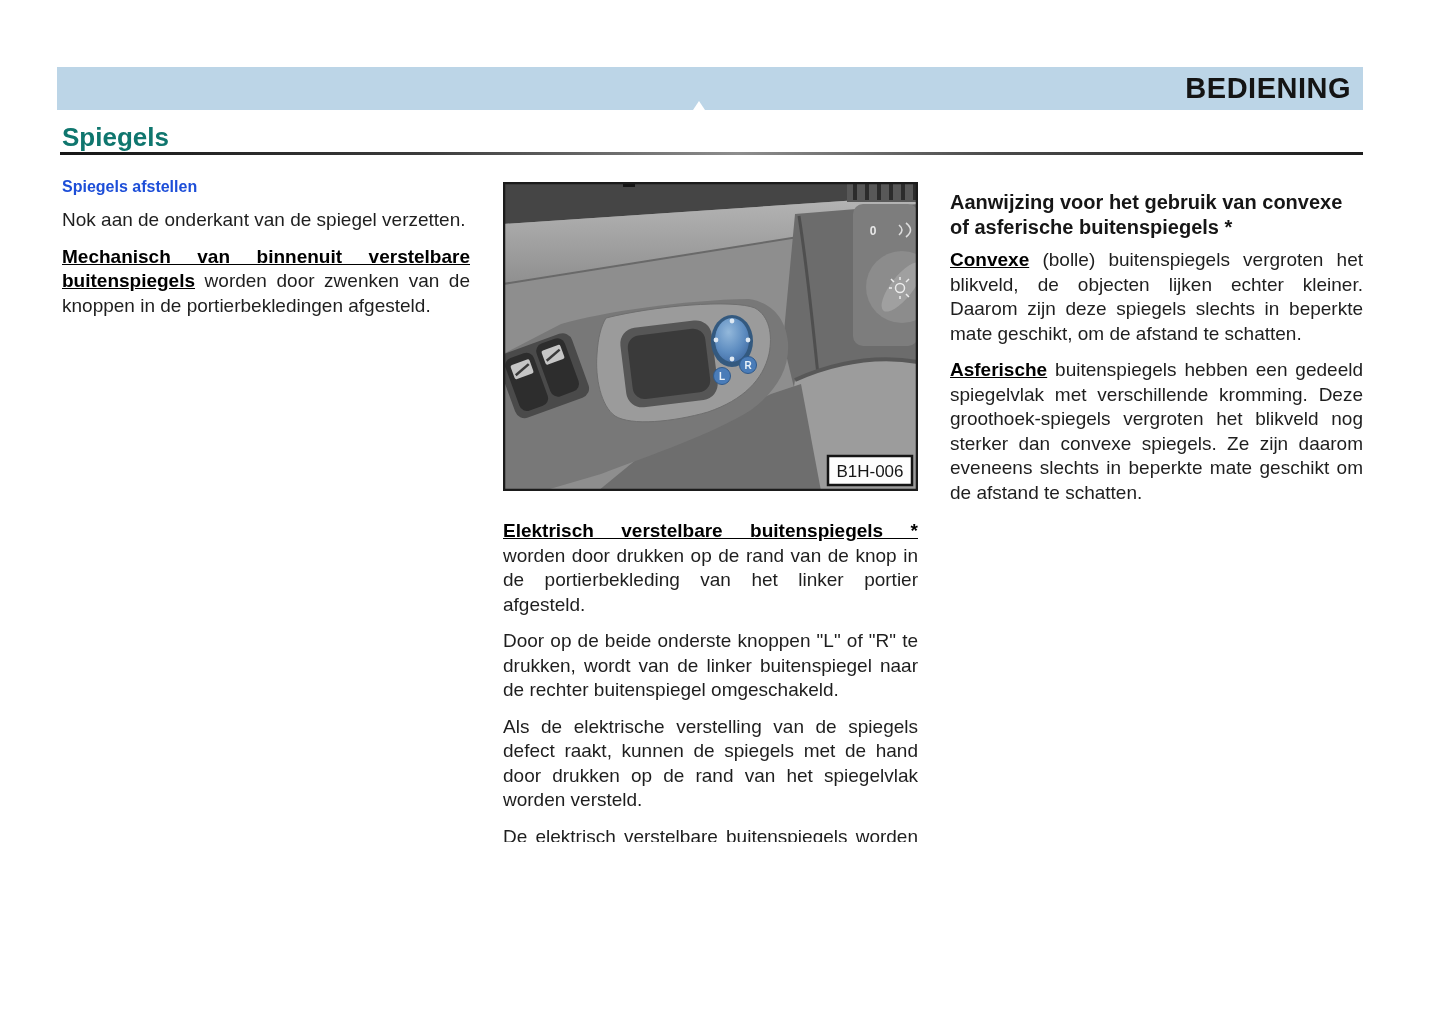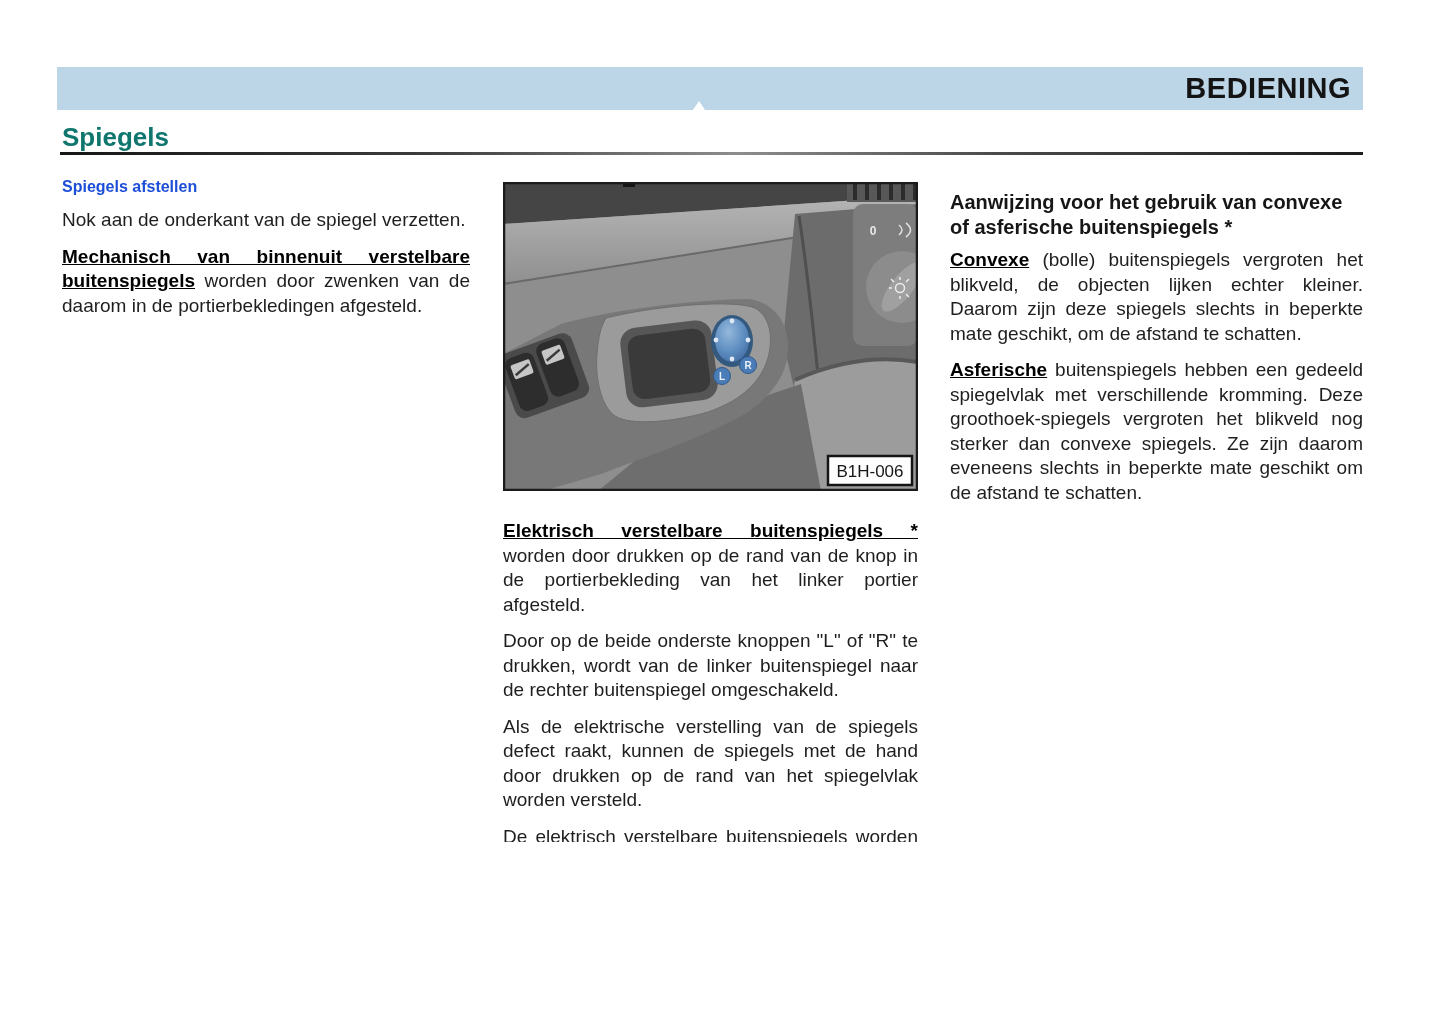--- a/index.html
+++ b/index.html
@@ -48,21 +48,21 @@
     <span class="bar-notch"></span>
   </div>
 
   <h1 class="section-title">Spiegels</h1>
   <div class="title-rule"></div>
 
   <div class="col col-left">
     <h2 class="h-a">Spiegels afstellen</h2>
     <p class="bt">Nok aan de onderkant van de spiegel verzetten.</p>
     <p class="bt"><strong>Mechanisch van binnenuit verstelbare buitenspiegels</strong>
-      <span>worden door zwenken van de daarom in de portierbekledingen afgesteld.</span></p>
+      <span>worden door zwenken van de knoppen in de portierbekledingen afgesteld.</span></p>
   </div>
 
   <div class="col col-mid">
     <div class="figure">
       <svg viewBox="0 0 415 309" width="415" height="309">
         <defs>
           <linearGradient id="gSill" x1="0" y1="0" x2="0" y2="1">
             <stop offset="0" stop-color="#b5b5b5"></stop>
               <stop offset="1" stop-color="#8f8f8f"></stop>
           </linearGradient>

